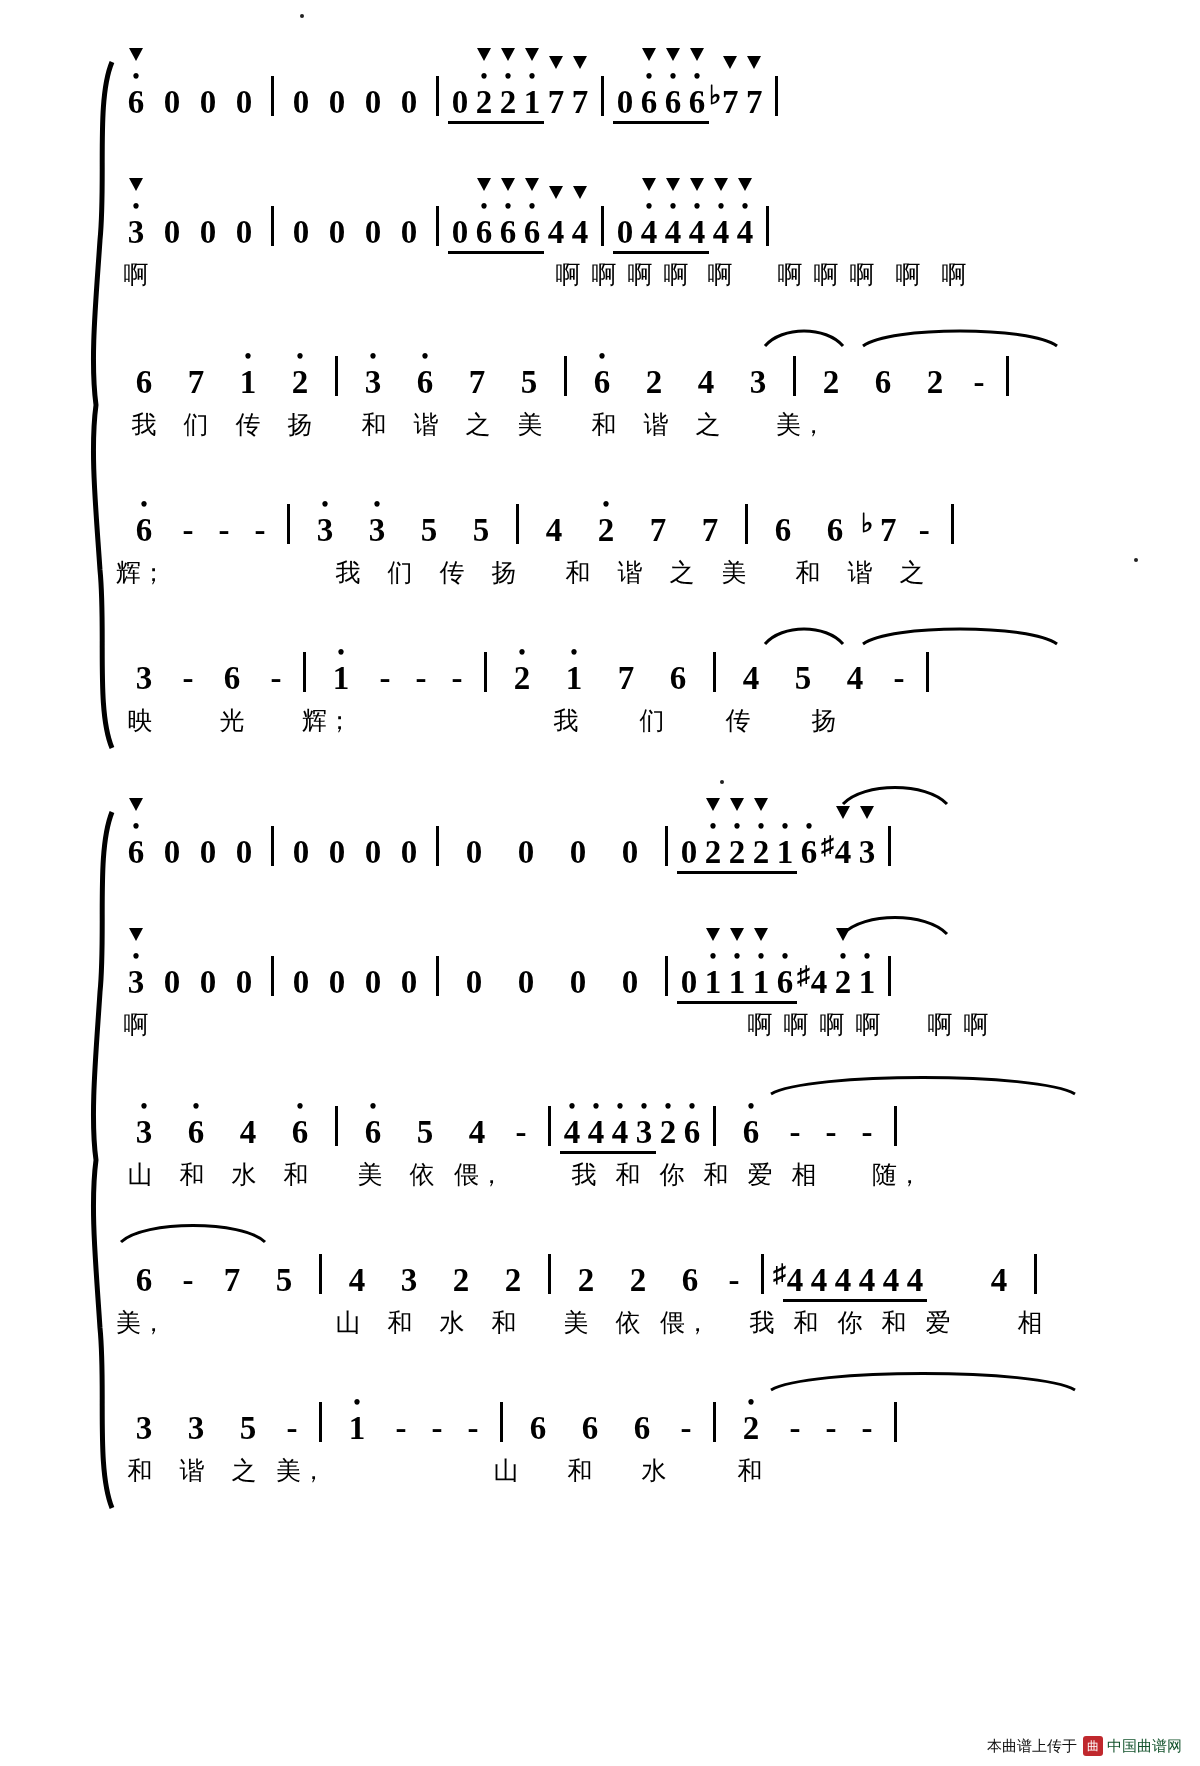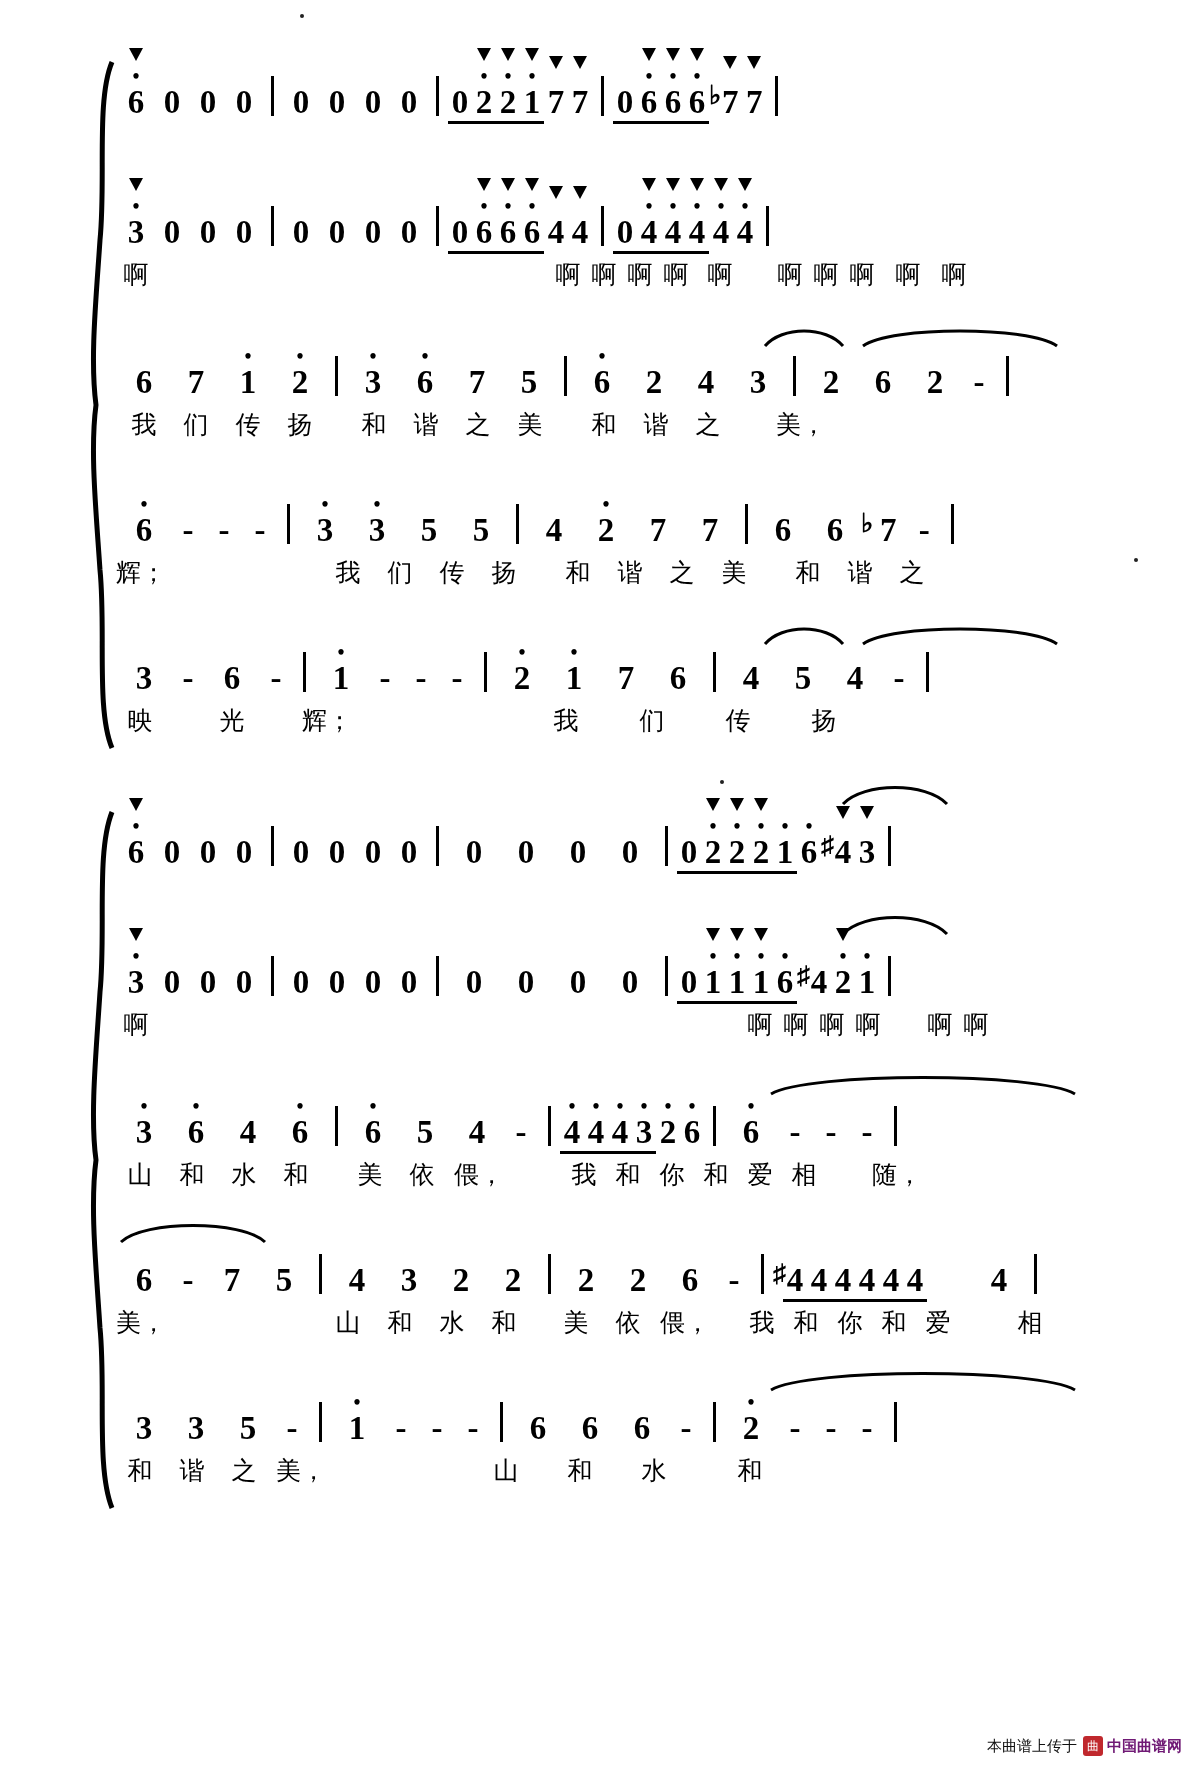--- a/index.html
+++ b/index.html
@@ -189,21 +189,21 @@
     display: inline-block;
     width: 20px; height: 20px;
     background: #c0282d;
     color: #fff;
     border-radius: 3px;
     font-size: 12px;
     line-height: 20px;
     text-align: center;
     margin: 0 4px 0 6px;
   }
-  .footer .site { color: #701a75; font-weight: bold; }
+  .footer .site { color: #14532d; font-weight: normal; }
 </style>
 </head>
 <body>
 
 <div class="sheet">
 
   <div class="system" id="system-1">
 
     <div class="brace">
       <svg width="26" height="690" viewBox="0 0 26 690">

